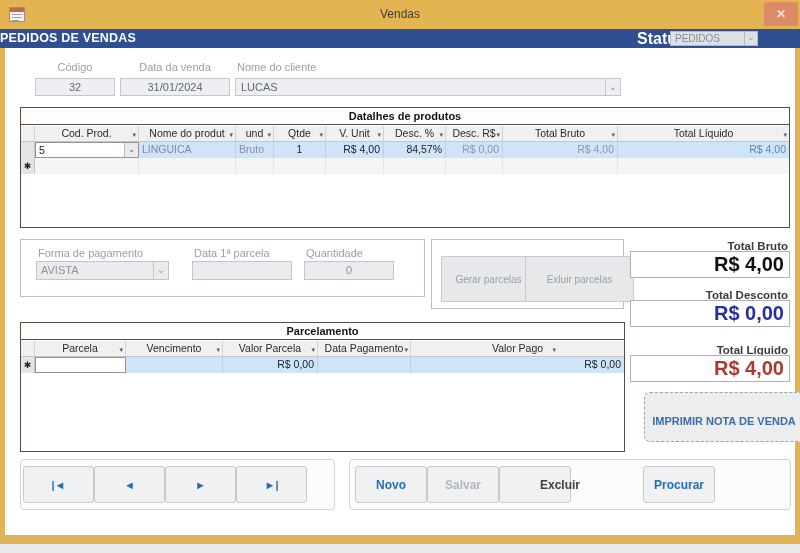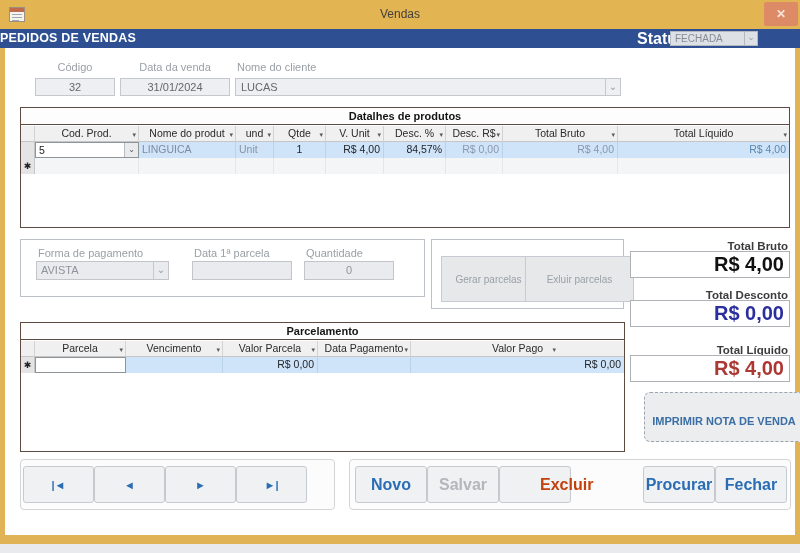--- a/index.html
+++ b/index.html
@@ -85,26 +85,26 @@
   
   .imprimir { position:absolute; left:628px; top:392px; width:160px; height:50px;
     background:#ecedef; border:1px dashed #9aa4ae; border-radius:6px; color:#3a6ea5;
     font-weight:bold; font-size:11px; text-align:center; padding-top:9px; line-height:15px;
     cursor:pointer; font-family:"Liberation Sans",sans-serif;margin-left:11px; }
 
   
   .bot-panel { position:absolute; top:459px; height:51px; background:#fcfcfc;
     border:1px solid #d2d4d6; border-radius:4px; }
   .nav-btn, .act-btn { position:absolute; top:466px; height:37px; background:#eff1f3;
-    border:1px solid #c6c9cd; border-radius:3px; font-weight:bold; font-size:16px;
+    border:1px solid #c6c9cd; border-radius:3px; font-weight:bold; font-size:12px;
     color:#2a6db5; cursor:pointer; text-align:center; font-family:"Liberation Sans",sans-serif; }
   .nav-btn { width:71px; font-size:11px; }
   .act-btn { width:72px; }
   .act-btn.disabled { color:#b3b7bb; }
-  .act-btn.danger { color:#c2410c;padding-left:40px; }
+  .act-btn.danger { color:#404040;padding-left:40px; }
 </style>
 </head>
 <body>
 
 <div id="stage">
   <div id="window">
 
     <div class="titlebar">
       <span class="form-icon">
         <span class="bar"></span>
@@ -113,21 +113,21 @@
           <span class="ln" style="top:12px;width:7px"></span>
       </span>
       <span class="title-text">Vendas</span>
       <button class="close-btn">✕</button>
     </div>
 
     <div class="bluebar">
       <span class="bluebar-title">PEDIDOS DE VENDAS</span>
       <span class="status-label">Status</span>
       <div class="status-combo">
-        <span>FECHADA</span>
+        <span>PEDIDOS</span>
         <span class="chev">⌄</span>
       </div>
     </div>
 
     <span class="fld-label abs" style="left:30px;top:61px;width:80px;text-align:center">Código</span>
     <span class="fld-label abs" style="left:115px;top:61px;width:110px;text-align:center">Data da venda</span>
     <span class="fld-label abs" style="left:232px;top:61px">Nome do cliente</span>
     <div class="fld center" style="left:30px;top:78px;width:80px">32</div>
     <div class="fld center" style="left:115px;top:78px;width:110px">31/01/2024</div>
     <div class="fld" style="left:230px;top:78px;width:386px;padding-left:5px">
@@ -148,21 +148,21 @@
         <div class="hcell" style="width:62px"><span>Desc. %</span><span class="dd">▾</span></div>
         <div class="hcell" style="width:57px"><span>Desc. R$</span><span class="dd">▾</span></div>
         <div class="hcell" style="width:115px"><span>Total Bruto</span><span class="dd">▾</span></div>
         <div class="hcell" style="width:171px;border-right:none"><span>Total Líquido</span><span class="dd">▾</span></div>
       </div>
 
       <div class="sheet-row" style="top:34px">
         <div class="dcell sel" style="width:14px"></div>
         <div class="dcell editcell" style="width:104px"><span>5</span><span class="btn">⌄</span></div>
         <div class="dcell blue" style="width:97px;color:#7e8ca0">LINGUICA</div>
-        <div class="dcell blue" style="width:38px;color:#8a93a2">Unit</div>
+        <div class="dcell blue" style="width:38px;color:#8a93a2">Bruto</div>
         <div class="dcell blue centertxt" style="width:52px;color:#23252a">1</div>
         <div class="dcell blue right" style="width:58px;color:#23252a">R$ 4,00</div>
         <div class="dcell blue right" style="width:62px;color:#23252a">84,57%</div>
         <div class="dcell blue right" style="width:57px;color:#8a98ab">R$ 0,00</div>
         <div class="dcell blue right" style="width:115px;color:#8a98ab">R$ 4,00</div>
         <div class="dcell blue right" style="width:171px;border-right:none;color:#5b87b0">R$ 4,00</div>
       </div>
 
       <div class="sheet-row" style="top:50px">
         <div class="dcell sel newmark" style="width:14px">✱</div>
@@ -229,16 +229,15 @@
 
     <button class="nav-btn" style="left:18px">|◄</button>
     <button class="nav-btn" style="left:89px">◄</button>
     <button class="nav-btn" style="left:160px">►</button>
     <button class="nav-btn" style="left:231px">►|</button>
 
     <button class="act-btn" style="left:350px">Novo</button>
     <button class="act-btn disabled" style="left:422px">Salvar</button>
     <button class="act-btn danger" style="left:494px">Excluir</button>
     <button class="act-btn" style="left:638px">Procurar</button>
-    <button class="act-btn" style="left:710px">Fechar</button>
 
   </div>
 </div>
 
 </body></html>

